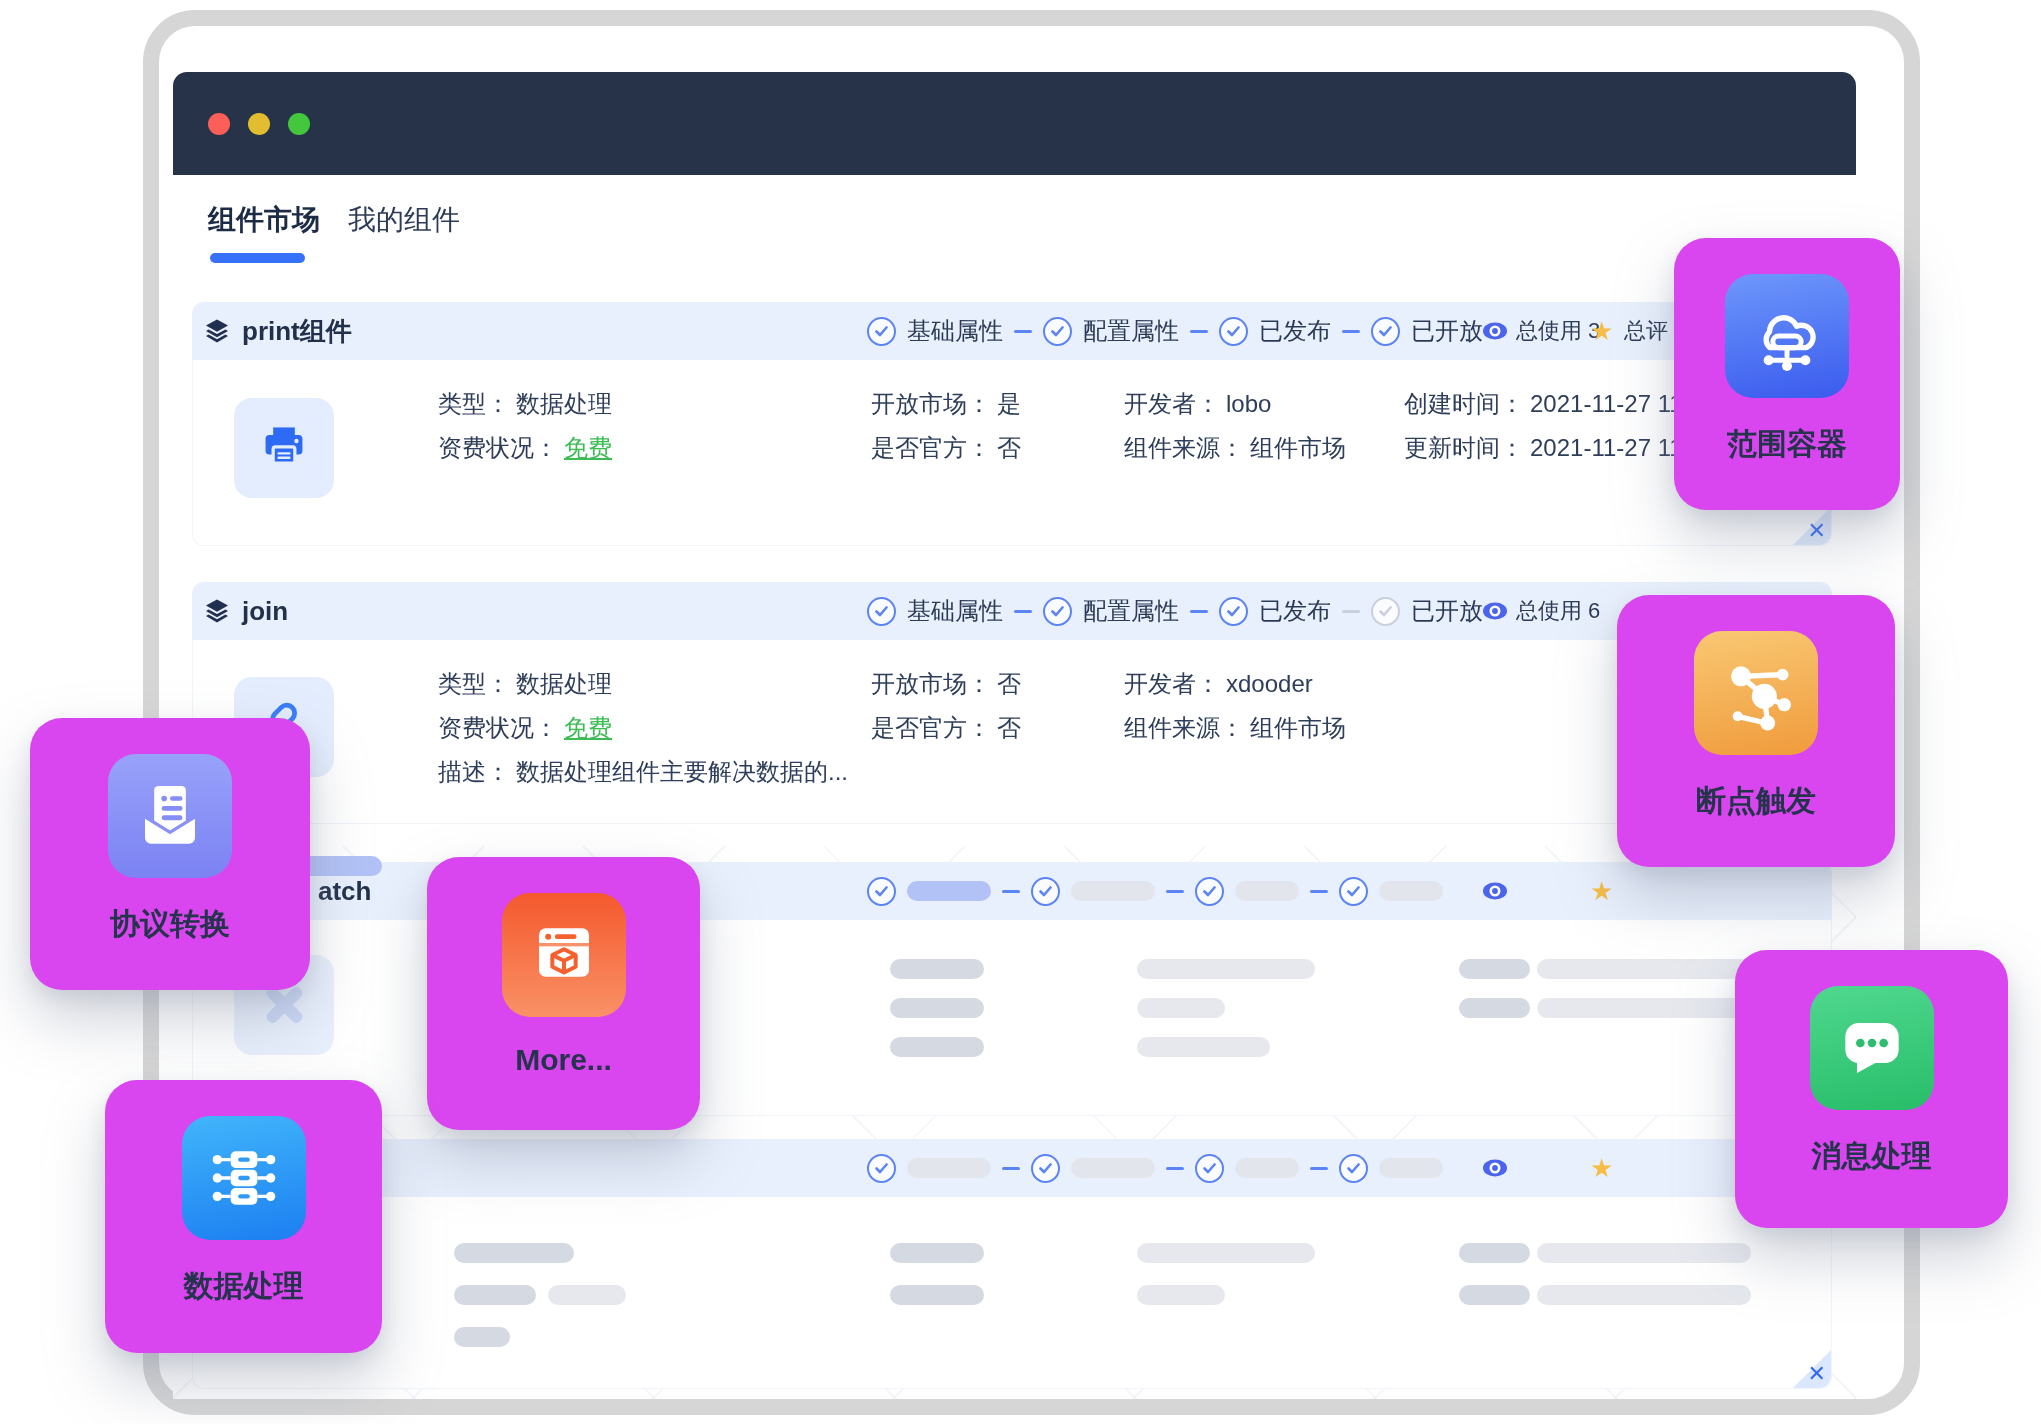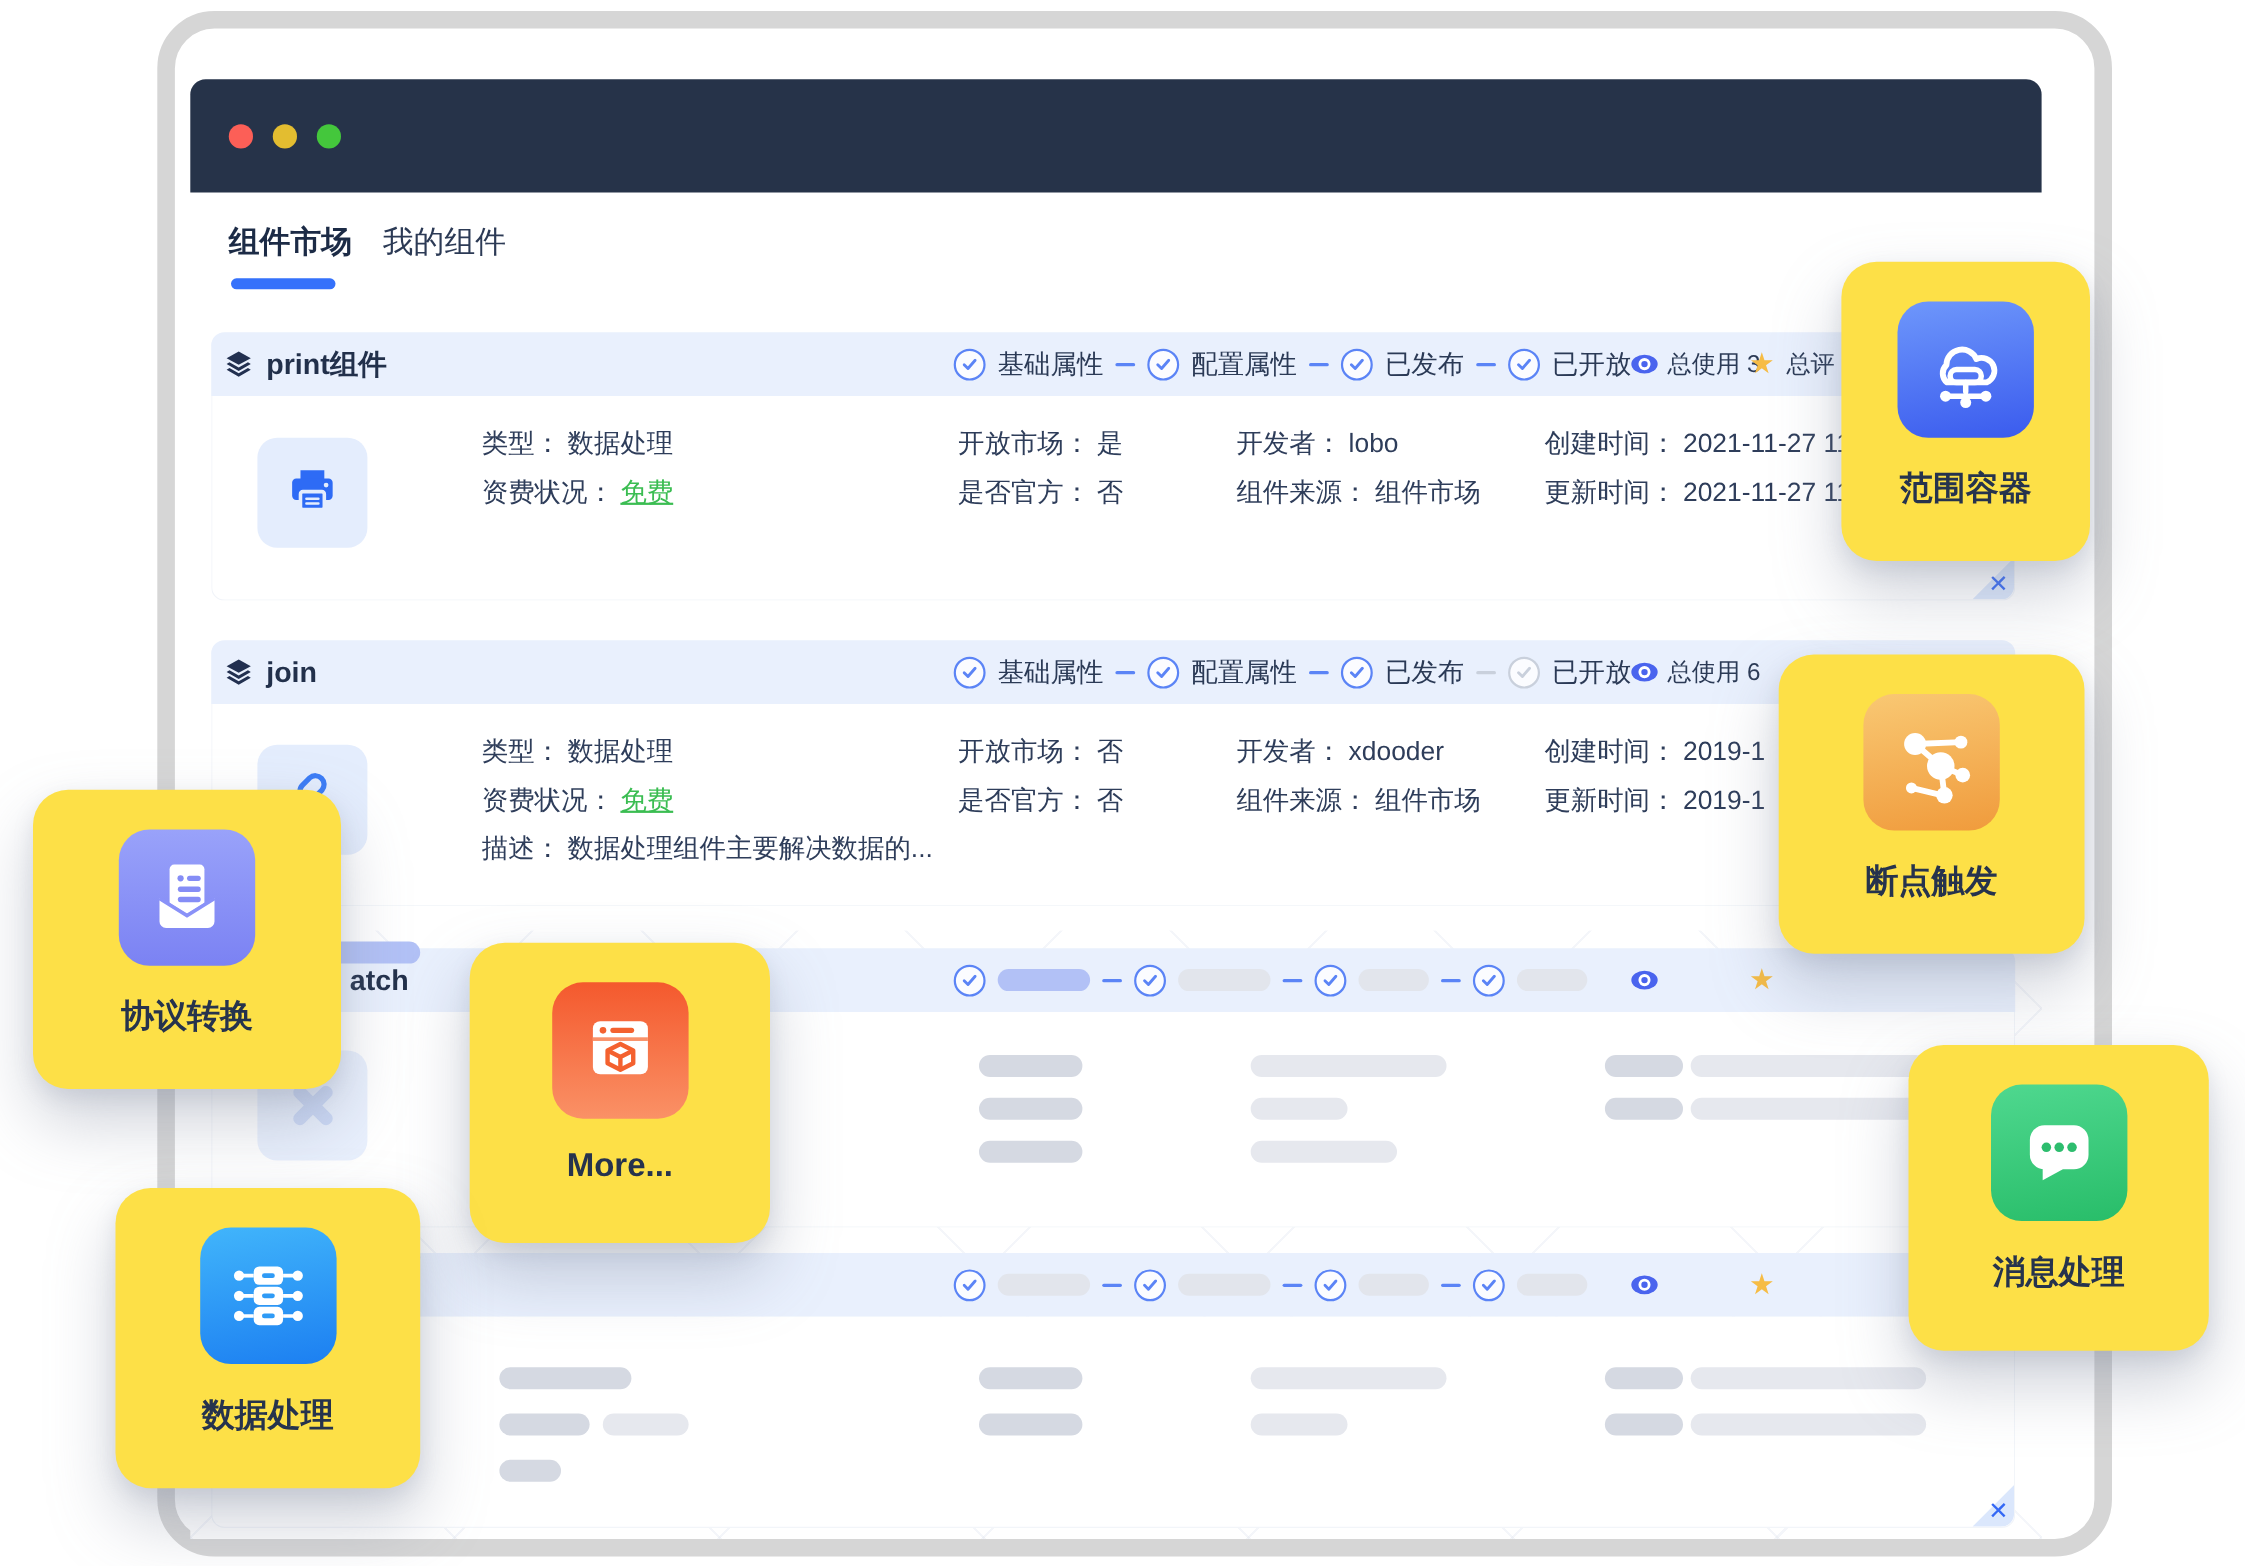--- a/index.html
+++ b/index.html
@@ -54,21 +54,21 @@
   .frow .lab{margin-right:6px;}
   .green{color:#3bbd52;text-decoration:underline;}
   .pill{position:absolute;height:20px;border-radius:10px;}
   .pill.dk{background:#d5d9e2;}
   .pill.lt{background:#e6e8ee;}
   .pill.bl{background:#b2c1f6;position:static;display:inline-block;vertical-align:middle;}
   .corner{position:absolute;right:0;bottom:0;width:38px;height:38px;overflow:hidden;border-radius:0 0 12px 0;}
   .corner .tri{position:absolute;inset:0;background:#dbe7fc;clip-path:polygon(100% 0,100% 100%,0 100%);}
   .corner .x{position:absolute;right:5px;bottom:1px;color:#3468f5;font-size:22px;font-weight:700;cursor:pointer;}
   
-  .tile{position:absolute;background:#fde047;border-radius:32px;z-index:6;display:flex;flex-direction:column;align-items:center;
+  .tile{position:absolute;background:#d946ef;border-radius:32px;z-index:6;display:flex;flex-direction:column;align-items:center;
         box-shadow:0 30px 60px rgba(128,138,158,.38),0 8px 18px rgba(128,138,158,.18);cursor:pointer;}
   .ficon{width:124px;height:124px;border-radius:28px;margin-top:36px;display:flex;align-items:center;justify-content:center;}
   .ficon svg{width:80px;height:80px;}
   .flabel{margin-top:26px;font-size:30px;font-weight:700;color:#26334d;white-space:nowrap;}
   .g-scope{background:linear-gradient(170deg,#6e97fb,#3a5bee);}
   .g-break{background:linear-gradient(170deg,#f9c873,#f09b3c);}
   .g-proto{background:linear-gradient(180deg,#99a2fa,#7b82f3);}
   .g-more{background:linear-gradient(180deg,#f4592d,#fa9166);}
   .g-data{background:linear-gradient(170deg,#41b5fb,#1c7ff1);}
   .g-msg{background:linear-gradient(170deg,#4fd88f,#28bd69);}
@@ -246,24 +246,20 @@
         <div class="frow"><span class="lab">资费状况：</span><span class="green">免费</span></div>
         <div class="frow"><span class="lab">描述：</span><span>数据处理组件主要解决数据的...</span></div>
       </div>
       <div class="col" style="left:678px">
         <div class="frow"><span class="lab">开放市场：</span><span>否</span></div>
         <div class="frow"><span class="lab">是否官方：</span><span>否</span></div>
       </div>
       <div class="col" style="left:931px">
         <div class="frow"><span class="lab">开发者：</span><span>xdooder</span></div>
         <div class="frow"><span class="lab">组件来源：</span><span>组件市场</span></div>
-      </div>
-      <div class="col" style="left:1211px">
-        <div class="frow"><span class="lab">创建时间：</span><span>2019-1</span></div>
-        <div class="frow"><span class="lab">更新时间：</span><span>2019-1</span></div>
       </div>
     </div>
   </div>
 
   <div class="abs card" style="top:790px">
     <div class="hdr">
       <div class="ctitle" style="left:126px">
         <span>atch</span>
       </div>
       <div class="steps">

